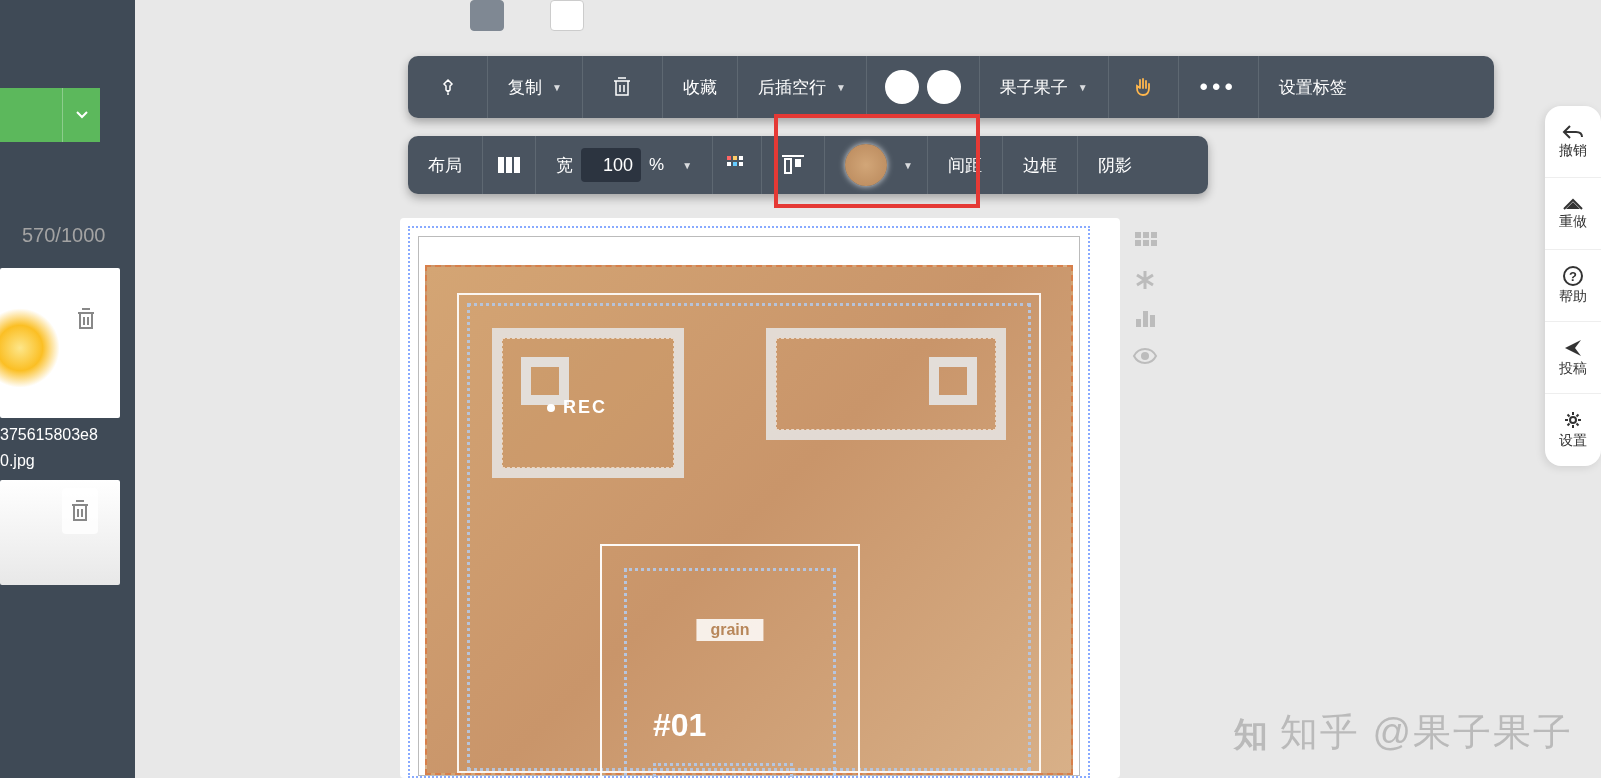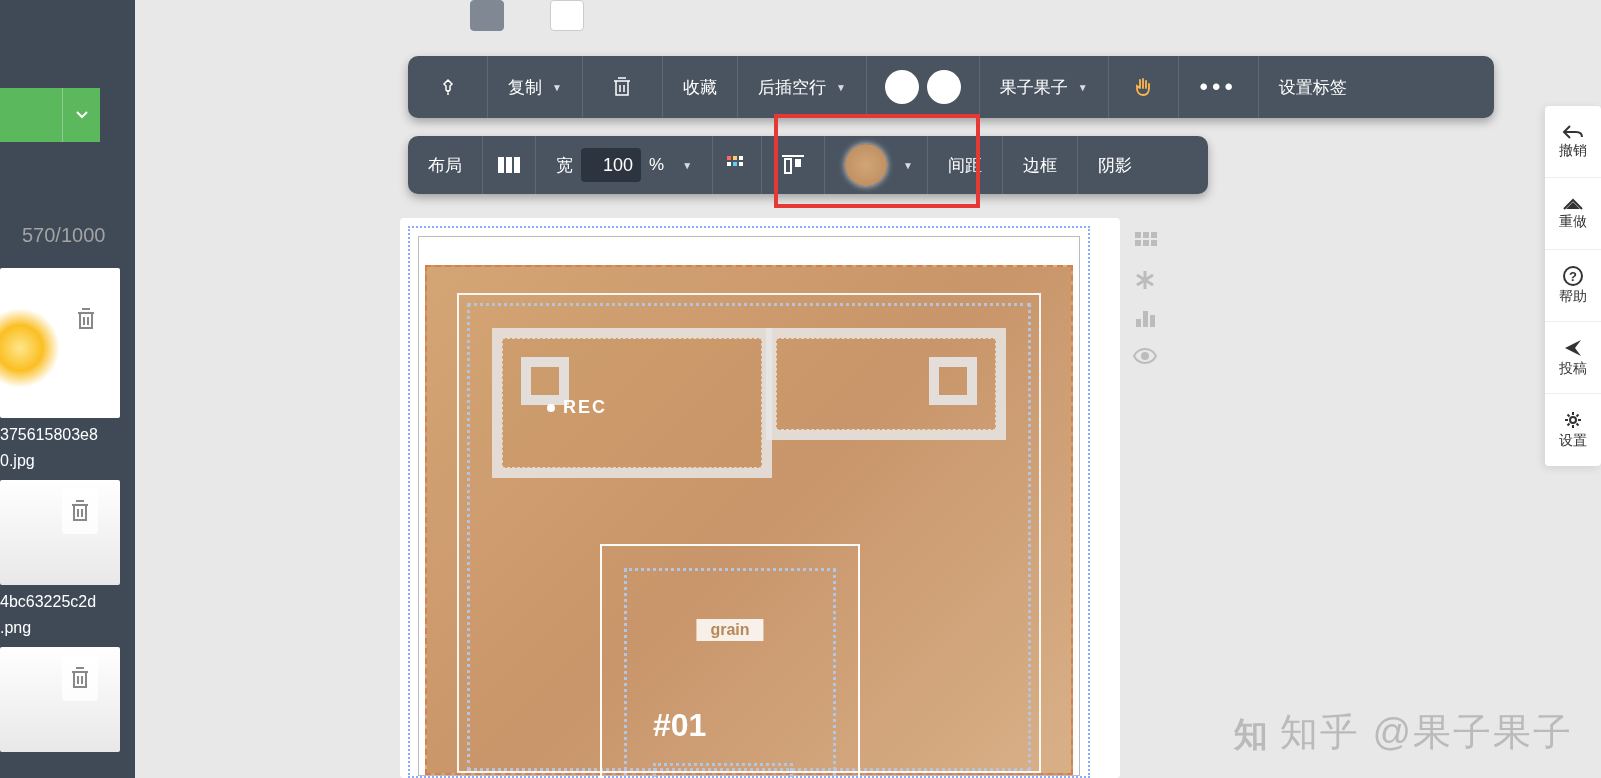--- a/index.html
+++ b/index.html
@@ -40,39 +40,39 @@
     .circ-wheat { width: 42px; height: 42px; border-radius: 50%; background: radial-gradient(circle, #d2a678, #b8875a); box-shadow: 0 0 6px rgba(255,255,255,0.8); margin: 0 6px; }
     .red-outline { position: absolute; top: 114px; left: 774px; width: 206px; height: 94px; border: 4px solid #e53935; z-index: 20; pointer-events: none; }
     
     
     .canvas { position: absolute; top: 218px; left: 400px; width: 720px; height: 560px; background: #fff; border-radius: 4px; }
     .canvas-outer { position: absolute; top: 8px; left: 8px; right: 30px; bottom: 0; border: 2px dotted #88aaff; }
     .canvas-inner { position: absolute; top: 8px; left: 8px; right: 8px; bottom: 0; border: 1px solid #bbb; }
     .wheat-bg { position: absolute; top: 28px; left: 6px; right: 6px; bottom: 0; background: linear-gradient(135deg, #d4a574, #c9956a, #d8b088); border: 2px dashed #d87f4a; }
     .wheat-inner { position: absolute; top: 26px; left: 30px; right: 30px; bottom: 0; border: 2px solid rgba(255,255,255,0.9); }
     .wheat-dots { position: absolute; top: 8px; left: 8px; right: 8px; bottom: 0; border: 3px dotted rgba(180,200,230,0.9); }
-    .rec-box { position: absolute; top: 22px; left: 22px; width: 280px; height: 150px; border: 10px solid rgba(230,230,230,0.85); background: rgba(200,150,100,0.3); }
+    .rec-box { position: absolute; top: 22px; left: 22px; width: 192px; height: 150px; border: 10px solid rgba(230,230,230,0.85); background: rgba(200,150,100,0.3); }
     .rec-inner { position: absolute; top: 0; left: 0; right: 0; bottom: 0; border: 1px dashed rgba(255,255,255,0.6); }
     .rec-sq { position: absolute; top: 18px; left: 18px; width: 48px; height: 48px; border: 10px solid rgba(230,230,230,0.9); }
     .rec-label { position: absolute; top: 58px; left: 44px; color: #fff; font-weight: bold; font-size: 18px; letter-spacing: 2px; }
     .rec-dot { display: inline-block; width: 8px; height: 8px; background: #fff; border-radius: 50%; margin-right: 8px; vertical-align: middle; }
     .rec-box2 { position: absolute; top: 22px; right: 22px; width: 240px; height: 112px; border: 10px solid rgba(230,230,230,0.85); }
     .rec-box2 .rec-sq { right: 18px; left: auto; }
     .center-box { position: absolute; top: 238px; left: 130px; width: 260px; height: 260px; border: 2px solid rgba(255,255,255,0.95); }
     .center-dots { position: absolute; top: 22px; left: 22px; right: 22px; bottom: 0; border: 3px dotted rgba(180,200,230,0.95); }
     .grain-label { position: absolute; top: 48px; left: 50%; transform: translateX(-50%); background: rgba(255,255,255,0.85); color: #b8875a; padding: 2px 14px; font-size: 16px; font-weight: bold; }
     .hash01 { position: absolute; top: 136px; left: 26px; color: #fff; font-size: 32px; font-weight: bold; }
     .small-dots { position: absolute; top: 192px; left: 26px; width: 140px; height: 50px; border: 3px dotted rgba(180,200,230,0.95); }
     
     
     .right-mini { position: absolute; top: 228px; left: 1131px; display: flex; flex-direction: column; gap: 10px; }
     .mini-icon { width: 28px; height: 28px; color: #bcbcbc; display: flex; align-items: center; justify-content: center; font-size: 24px; }
     
     
-    .right-panel { position: absolute; top: 106px; right: 0; width: 56px; display: flex; flex-direction: column; background: #fff; border-radius: 4px; box-shadow: -2px 2px 8px rgba(0,0,0,0.1); }
+    .right-panel { position: absolute; top: 106px; right: 0; width: 56px; display: flex; flex-direction: column; background: #fff; border-radius: 16px; box-shadow: -2px 2px 8px rgba(0,0,0,0.1); }
     .rp-item { height: 72px; display: flex; flex-direction: column; align-items: center; justify-content: center; border-bottom: 1px solid #eee; cursor: pointer; }
     .rp-item:last-child { border-bottom: none; }
     .rp-icon { font-size: 20px; color: #333; }
     .rp-label { font-size: 14px; color: #333; margin-top: 2px; }
     
     
     .watermark { position: absolute; bottom: 20px; right: 28px; font-size: 38px; color: rgba(100,100,100,0.35); font-family: "SimHei", sans-serif; letter-spacing: 2px; }
     .zhihu-logo { display: inline-block; vertical-align: middle; margin-right: 10px; font-size: 34px; color: rgba(100,100,100,0.35); font-weight: bold; }
     
     svg { display: block; }
@@ -95,30 +95,20 @@
       <div class="thumb-img">
           <div class="star-shape"></div>
         </div>
       <div class="thumb-del">
         <svg width="20" height="24" viewBox="0 0 20 24">
             <path d="M2 6h16M6 2h8M4 6v15h12V6M8 10v8M12 10v8" stroke="#888" stroke-width="2" fill="none"></path>
           </svg>
       </div>
       <div class="thumb-name">375615803e8</div>
       <div class="thumb-name">0.jpg</div>
-    </div>
-    <div class="thumb thumb2">
-      <div class="thumb-img" style="background:linear-gradient(#fff,#e8e8e8)"></div>
-      <div class="thumb-del">
-        <svg width="20" height="24" viewBox="0 0 20 24">
-            <path d="M2 6h16M6 2h8M4 6v15h12V6M8 10v8M12 10v8" stroke="#888" stroke-width="2" fill="none"></path>
-          </svg>
-      </div>
-      <div class="thumb-name">4bc63225c2d</div>
-      <div class="thumb-name">.png</div>
     </div>
     <div class="thumb thumb3">
       <div class="thumb-img" style="background:linear-gradient(#fff,#e8e8e8)"></div>
       <div class="thumb-del">
         <svg width="20" height="24" viewBox="0 0 20 24">
             <path d="M2 6h16M6 2h8M4 6v15h12V6M8 10v8M12 10v8" stroke="#888" stroke-width="2" fill="none"></path>
           </svg>
       </div>
     </div>
   </div>

